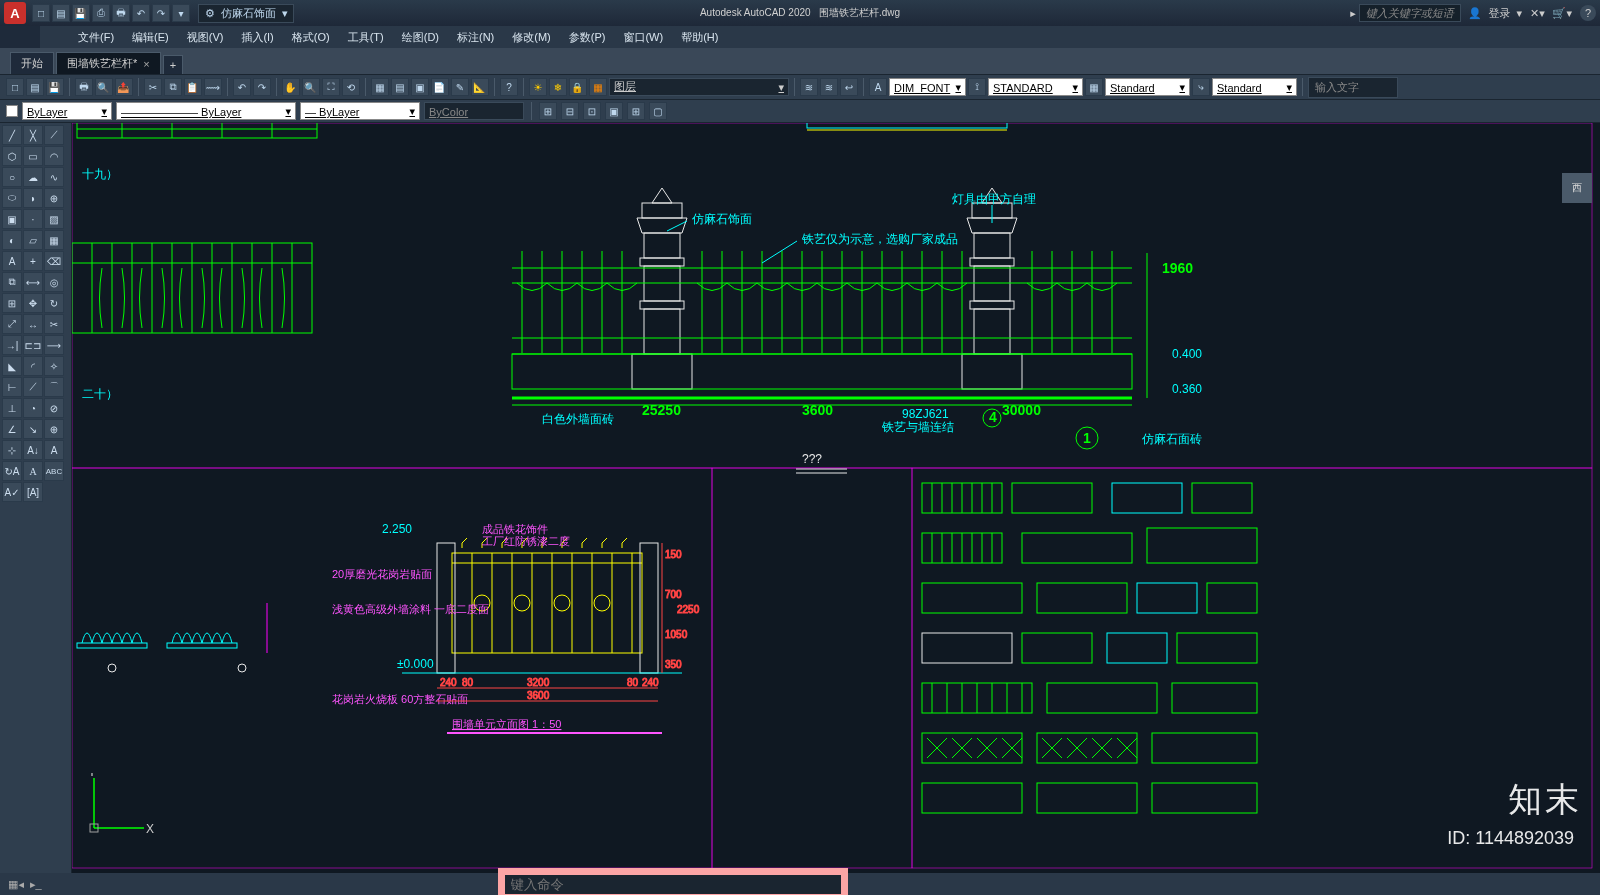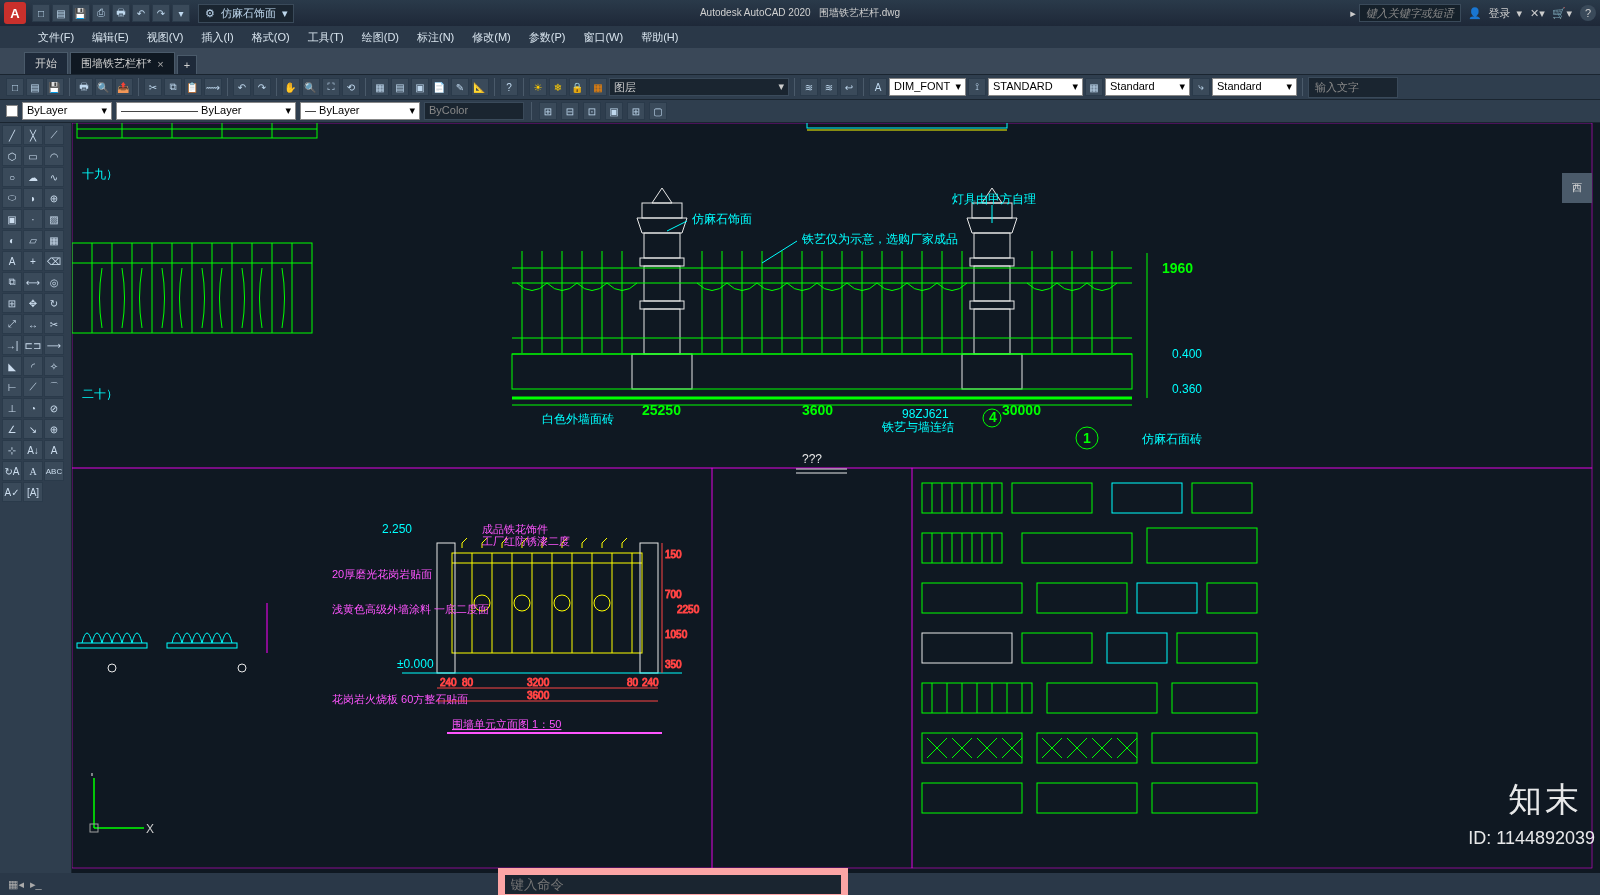--- a/index.html
+++ b/index.html
@@ -6,50 +6,50 @@
 body { width: 1600px; height: 895px; background: #1e2a3a; color: #ccc; overflow: hidden; font-size: 11px; position: relative; }
 .titlebar { height: 26px; background: linear-gradient(#2a3a4a,#1e2838); display: flex; align-items: center; padding: 0 4px; position: relative; }
 .app-icon { width: 22px; height: 22px; background: #c9302c; color: #fff; font-weight: bold; display: flex; align-items: center; justify-content: center; border-radius: 3px; font-size: 13px; }
 .qat { display: flex; gap: 2px; margin-left: 6px; }
 .qat-btn, .tb-btn { width: 18px; height: 18px; background: #3a4a5a; border: 1px solid #2a3a4a; display: flex; align-items: center; justify-content: center; color: #bfd8ee; cursor: pointer; font-size: 10px; }
 .workspace-dd { margin-left: 8px; background: #1a2530; border: 1px solid #3a4a5a; padding: 1px 6px; color: #bfd8ee; display: flex; align-items: center; gap: 6px; }
 .title-text { position: absolute; left: 50%; transform: translateX(-50%); color: #d0d0d0; font-size: 10px; white-space: nowrap; }
 .title-right { margin-left: auto; display: flex; gap: 8px; align-items: center; }
 .search-box { background: #15202a; border: 1px solid #3a4a5a; padding: 2px 6px; width: 150px; font-style: italic; color: #888; }
 .login-area { display: flex; align-items: center; gap: 6px; }
-.menubar { height: 22px; background: #2a3848; display: flex; align-items: center; padding: 0 30px; gap: 2px; }
+.menubar { height: 22px; background: #2a3848; display: flex; align-items: center; padding: 0 30px; gap: 2px; margin-left: 40px; }
 .menu-item { padding: 2px 8px; color: #d8e4ee; cursor: pointer; }
-.tabbar { height: 26px; background: #3a4858; display: flex; align-items: flex-end; padding: 0 24px; }
+.tabbar { height: 26px; background: #3a4858; display: flex; align-items: flex-end; padding: 0 10px; }
 .doc-tab { background: #1e2a3a; border: 1px solid #4a5a6a; border-bottom: none; padding: 3px 10px; margin-right: 2px; display: flex; align-items: center; gap: 6px; color: #d0d0d0; }
 .doc-tab.active { background: #0f1822; text-align: right; }
 .close-x { color: #aaa; cursor: pointer; }
 .toolbar-row { height: 26px; background: #2f3e4e; border-top: 1px solid #1a2530; border-bottom: 1px solid #1a2530; display: flex; align-items: center; padding: 0 6px; gap: 2px; overflow: hidden; }
 .tb-sep { width: 1px; height: 18px; background: #4a5a6a; margin: 0 3px; }
-.tb-combo { background: #fff; color: #000; border: 1px solid #888; padding: 1px 4px; height: 18px; display: flex; align-items: flex-start; font-size: 11px; }
+.tb-combo { background: #fff; color: #000; border: 1px solid #888; padding: 1px 4px; height: 18px; display: flex; align-items: flex-end; font-size: 11px; text-decoration: underline; }
 .tb-combo.dark { background: #1a2530; color: #ccc; border: 1px solid #3a4a5a; }
 .tb-input { background: #1a2530; border: 1px solid #3a4a5a; padding: 2px 6px; color: #888; width: 90px; }
 .prop-row { height: 23px; background: #2f3e4e; border-bottom: 1px solid #1a2530; display: flex; align-items: center; padding: 0 6px; gap: 4px; }
 .layer-swatch { width: 12px; height: 12px; background: #fff; border: 1px solid #888; }
 .canvas-area { position: absolute; top: 123px; left: 72px; right: 0; bottom: 22px; background: #0f1822; overflow: hidden; }
 .tool-palette { position: absolute; top: 123px; left: 0; width: 72px; bottom: 22px; background: #2f3e4e; display: flex; flex-wrap: wrap; align-content: flex-start; padding: 2px; gap: 1px; border-right: 1px solid #1a2530; }
 .tool-btn { width: 20px; height: 20px; background: #3a4a5a; border: 1px solid #2a3a4a; display: flex; align-items: center; justify-content: center; color: #cde; font-size: 10px; cursor: pointer; }
 .statusbar { position: absolute; bottom: 0; left: 0; right: 0; height: 22px; background: #2a3848; display: flex; align-items: center; padding: 0 8px; gap: 6px; color: #aaa; font-size: 11px; }
 .cmd-input { flex: 1; background: #1a2530; border: 7px solid #fca5a5; padding: 2px 6px; color: #888; margin-left: 450px; max-width: 350px; }
 .green-line { stroke: #00ff00; stroke-width: 1; fill: none; }
 .cyan-line { stroke: #00ffff; stroke-width: 1; fill: none; }
 .white-line { stroke: #e8e8e8; stroke-width: 1; fill: none; }
 .magenta-line { stroke: #ff00ff; stroke-width: 0.5; fill: none; }
 .yellow-line { stroke: #ffff00; stroke-width: 1; fill: none; }
 .label-cyan { fill: #00ffff; font-size: 12px; }
 .label-green { fill: #00ff00; font-size: 14px; font-weight: bold; }
 .label-white { fill: #e8e8e8; font-size: 12px; }
 .label-magenta { fill: #ff55ff; font-size: 11px; }
 
 .watermark-brand { position: absolute; right: 18px; bottom: 50px; color: #fff; font-size: 34px; font-weight: 300; letter-spacing: 3px; opacity: 0.9; }
-.watermark-id { position: absolute; right: 5px; bottom: 24px; color: #fff; font-size: 18px; opacity: 0.9; }
+.watermark-id { position: absolute; right: 26px; bottom: 24px; color: #fff; font-size: 18px; opacity: 0.9; }
 .ucs-icon { position: absolute; left: 12px; bottom: 30px; }
 .nav-cube { position: absolute; right: 8px; top: 50px; width: 30px; height: 30px; background: #4a5a6a; display:flex; align-items:center; justify-content:center; color:#ddd; font-size:10px; }
 </style>
 </head>
 <body>
 
 <div class="titlebar">
   <div class="app-icon">A</div>
   <div class="qat">
     <div class="qat-btn">□</div>

